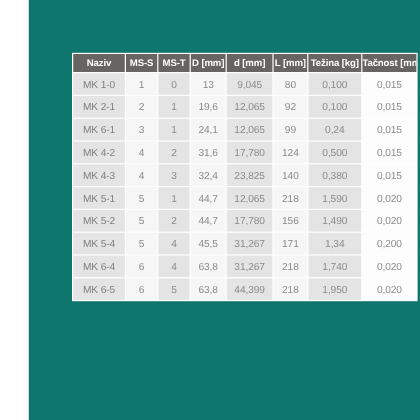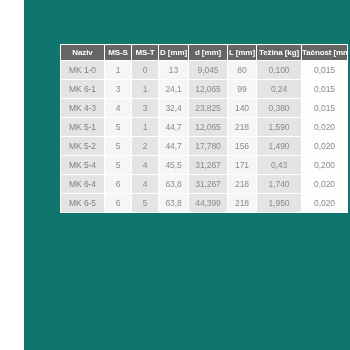--- a/index.html
+++ b/index.html
@@ -116,30 +116,50 @@
             <td class="col-name">MK 1-0</td>
             <td class="band-light">1</td>
             <td class="band-dark">0</td>
             <td class="band-light">13</td>
             <td class="band-dark">9,045</td>
             <td class="band-light">80</td>
             <td class="band-dark">0,100</td>
             <td class="band-plain">0,015</td>
           </tr>
           <tr>
+            <td class="col-name">MK 2-1</td>
+            <td class="band-light">2</td>
+            <td class="band-dark">1</td>
+            <td class="band-light">19,6</td>
+            <td class="band-dark">12,065</td>
+            <td class="band-light">92</td>
+            <td class="band-dark">0,100</td>
+            <td class="band-plain">0,015</td>
+          </tr>
+          <tr>
             <td class="col-name">MK 6-1</td>
             <td class="band-light">3</td>
             <td class="band-dark">1</td>
             <td class="band-light">24,1</td>
             <td class="band-dark">12,065</td>
             <td class="band-light">99</td>
             <td class="band-dark">0,24</td>
             <td class="band-plain">0,015</td>
           </tr>
           <tr>
+            <td class="col-name">MK 4-2</td>
+            <td class="band-light">4</td>
+            <td class="band-dark">2</td>
+            <td class="band-light">31,6</td>
+            <td class="band-dark">17,780</td>
+            <td class="band-light">124</td>
+            <td class="band-dark">0,500</td>
+            <td class="band-plain">0,015</td>
+          </tr>
+          <tr>
             <td class="col-name">MK 4-3</td>
             <td class="band-light">4</td>
             <td class="band-dark">3</td>
             <td class="band-light">32,4</td>
             <td class="band-dark">23,825</td>
             <td class="band-light">140</td>
             <td class="band-dark">0,380</td>
             <td class="band-plain">0,015</td>
           </tr>
           <tr>
@@ -162,21 +182,21 @@
             <td class="band-dark">1,490</td>
             <td class="band-plain">0,020</td>
           </tr>
           <tr>
             <td class="col-name">MK 5-4</td>
             <td class="band-light">5</td>
             <td class="band-dark">4</td>
             <td class="band-light">45,5</td>
             <td class="band-dark">31,267</td>
             <td class="band-light">171</td>
-            <td class="band-dark">0,43</td>
+            <td class="band-dark">1,34</td>
             <td class="band-plain">0,200</td>
           </tr>
           <tr>
             <td class="col-name">MK 6-4</td>
             <td class="band-light">6</td>
             <td class="band-dark">4</td>
             <td class="band-light">63,8</td>
             <td class="band-dark">31,267</td>
             <td class="band-light">218</td>
             <td class="band-dark">1,740</td>

